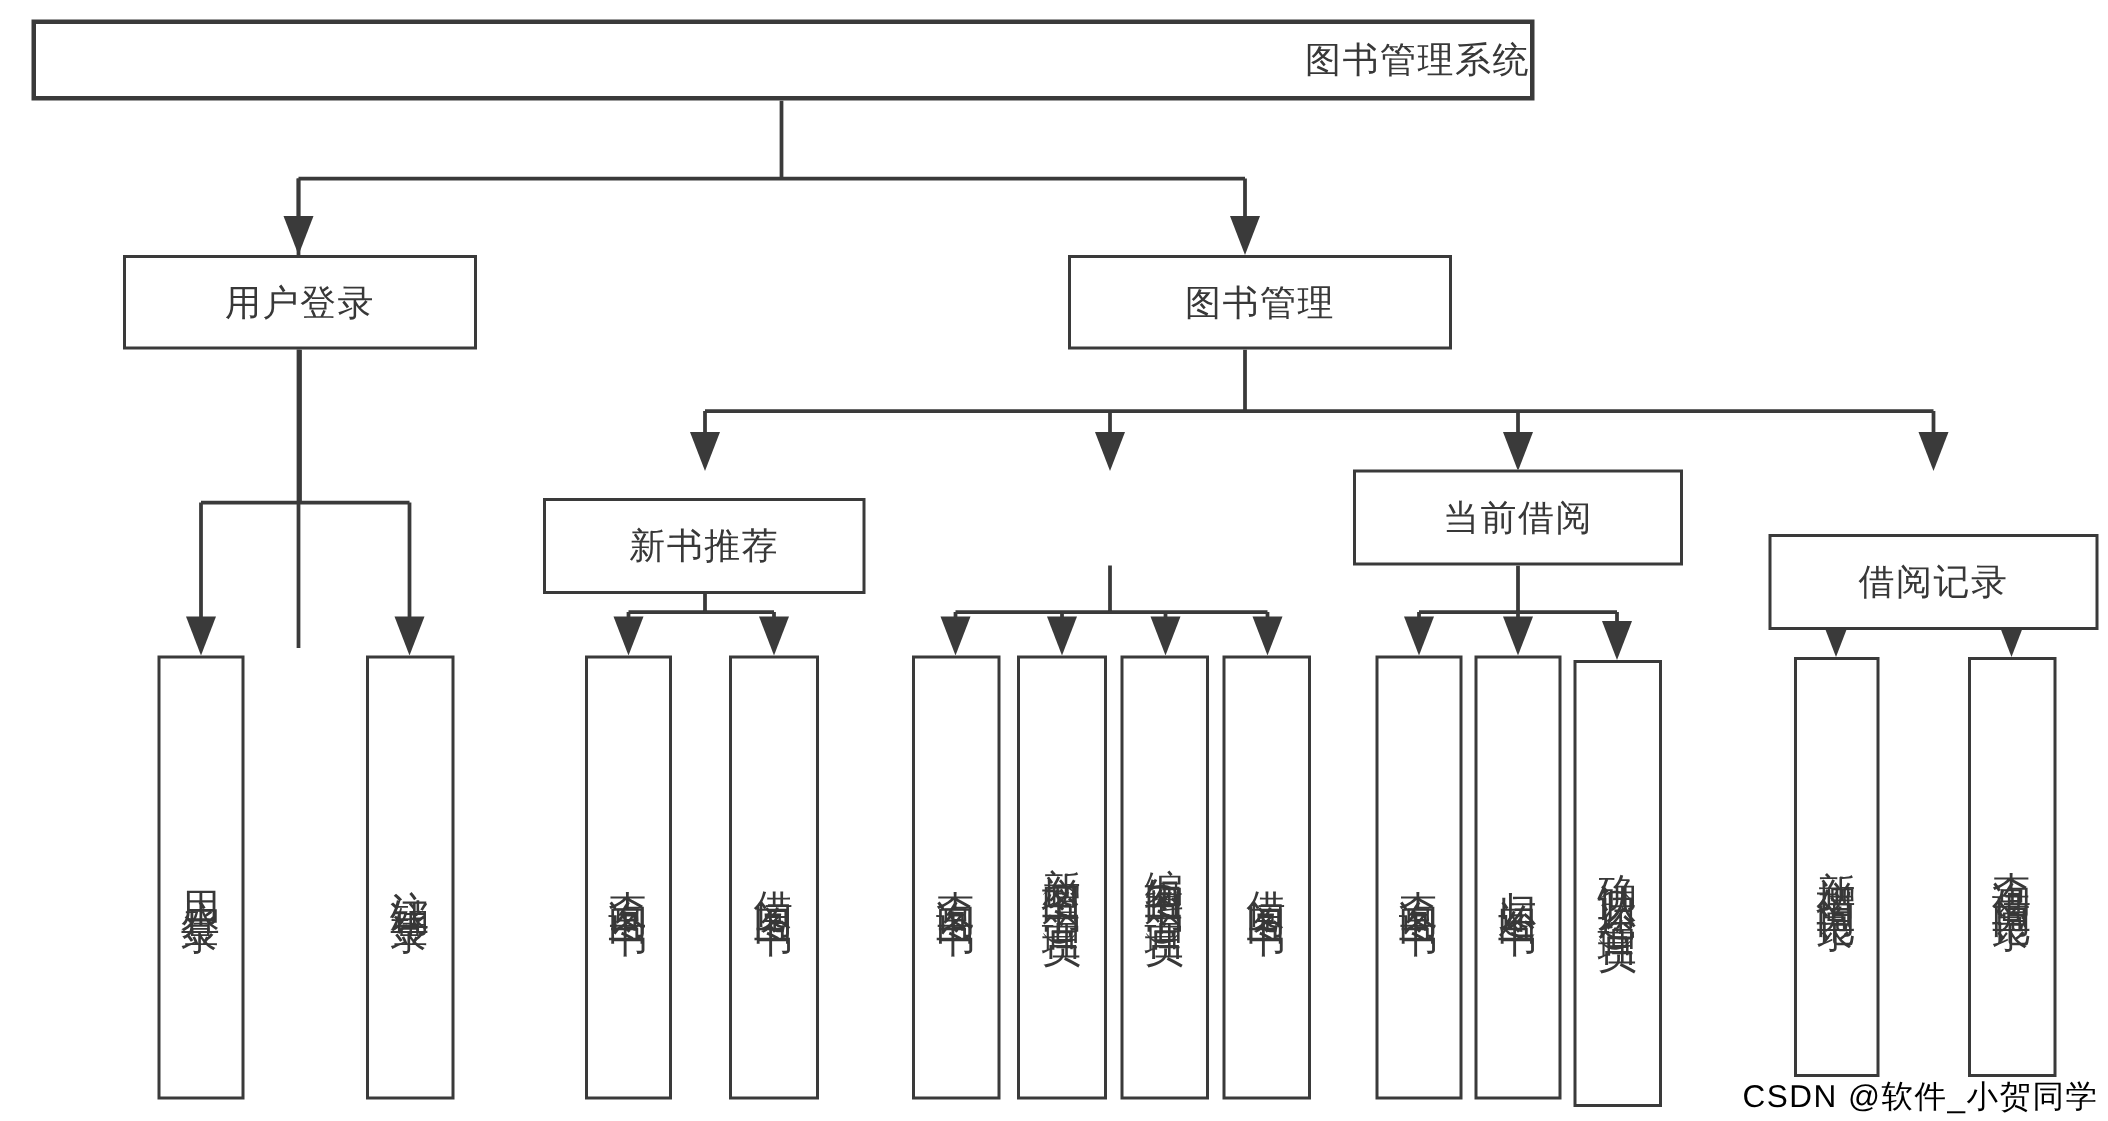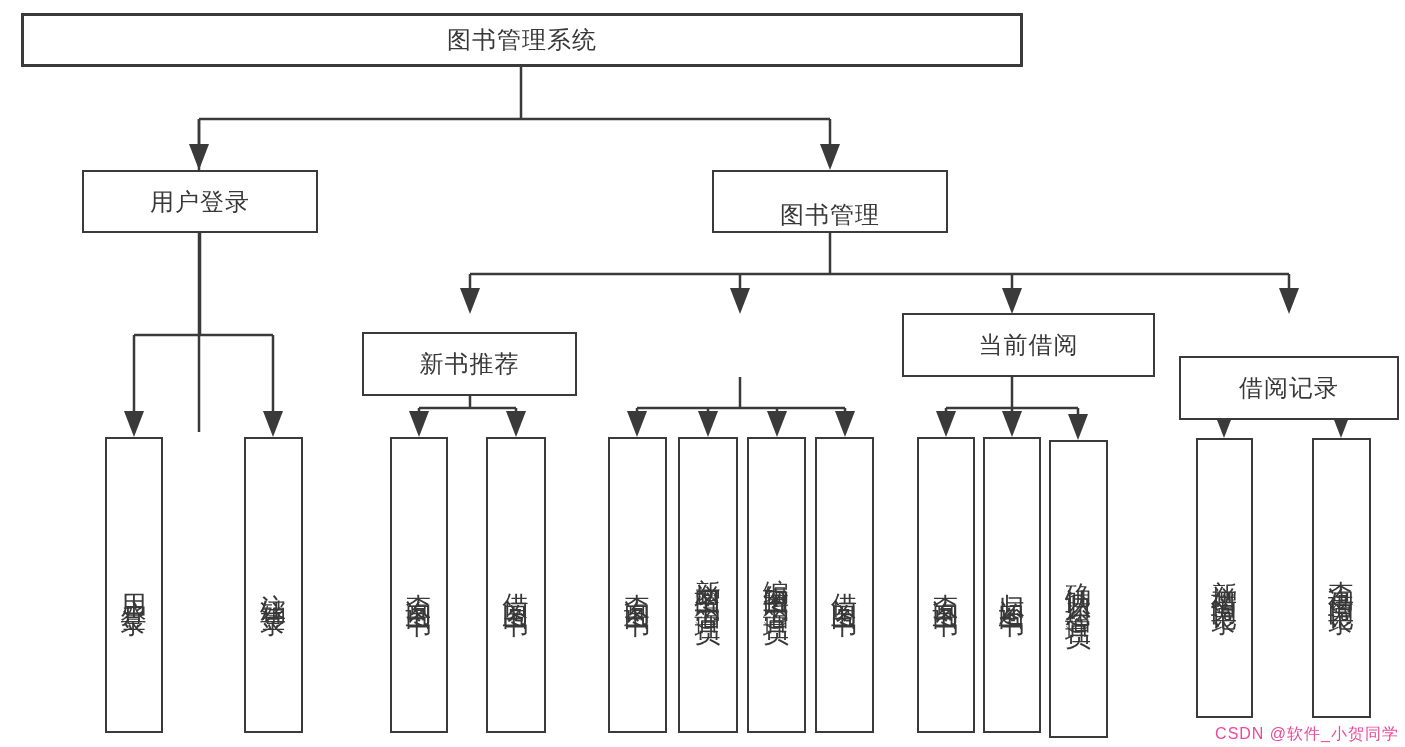--- a/index.html
+++ b/index.html
@@ -14,21 +14,21 @@
     color:#383838;
   }
   .root-box{border-width:3px;}
   .h-box{font-size:24px;letter-spacing:1px;white-space:nowrap;}
   .v-box .vtext{
     writing-mode:vertical-rl;text-orientation:mixed;
     font-size:26px;letter-spacing:6px;line-height:1;white-space:nowrap;
   }
   .watermark{
     position:absolute;right:6px;bottom:2px;
-    font-size:16px;color:#ec4899;letter-spacing:1px;white-space:nowrap;
+    font-size:21px;color:#000000;letter-spacing:1px;white-space:nowrap;
   }
 </style>
 </head>
 <body>
 
 <div class="stage">
 
   <svg class="connectors" width="1405" height="747" viewBox="0 0 1405 747">
     <g stroke="#3a3a3a" stroke-width="2.5" fill="none">
 
@@ -63,35 +63,35 @@
       <polygon points="767,411 787,411 777,437"></polygon>
       <polygon points="835,411 855,411 845,437"></polygon>
       <polygon points="936,411 956,411 946,437"></polygon>
       <polygon points="1002,411 1022,411 1012,437"></polygon>
       <polygon points="1068,414 1088,414 1078,440"></polygon>
       <polygon points="1214,412 1234,412 1224,438"></polygon>
       <polygon points="1331,412 1351,412 1341,438"></polygon>
     </g>
   </svg>
 
-  <div class="box h-box root-box" style="left:21px;top:13px;width:1002px;height:54px;">
+  <div class="box h-box root-box" style="left:21px;top:13px;width:1002px;height:54px;justify-content:flex-end;">
     <span>图书管理系统</span>
   </div>
 
   <div class="box h-box" style="left:82px;top:170px;width:236px;height:63px;">
     <span>用户登录</span>
   </div>
-  <div class="box h-box" style="left:712px;top:170px;width:236px;height:63px;align-items:flex-end;">
+  <div class="box h-box" style="left:712px;top:170px;width:256px;height:63px;">
     <span>图书管理</span>
   </div>
 
   <div class="box h-box" style="left:362px;top:332px;width:215px;height:64px;">
     <span>新书推荐</span>
   </div>
-  <div class="box h-box" style="left:902px;top:313px;width:253px;height:64px;">
+  <div class="box h-box" style="left:902px;top:313px;width:220px;height:64px;">
     <span>当前借阅</span>
   </div>
   <div class="box h-box" style="left:1179px;top:313px;width:220px;height:64px;margin-top:43px;">
     <span>借阅记录</span>
   </div>
 
   <div class="box v-box" style="left:105px;top:437px;width:58px;height:296px;">
     <span class="vtext">用户登录</span>
   </div>
   <div class="box v-box" style="left:244px;top:437px;width:59px;height:296px;">

